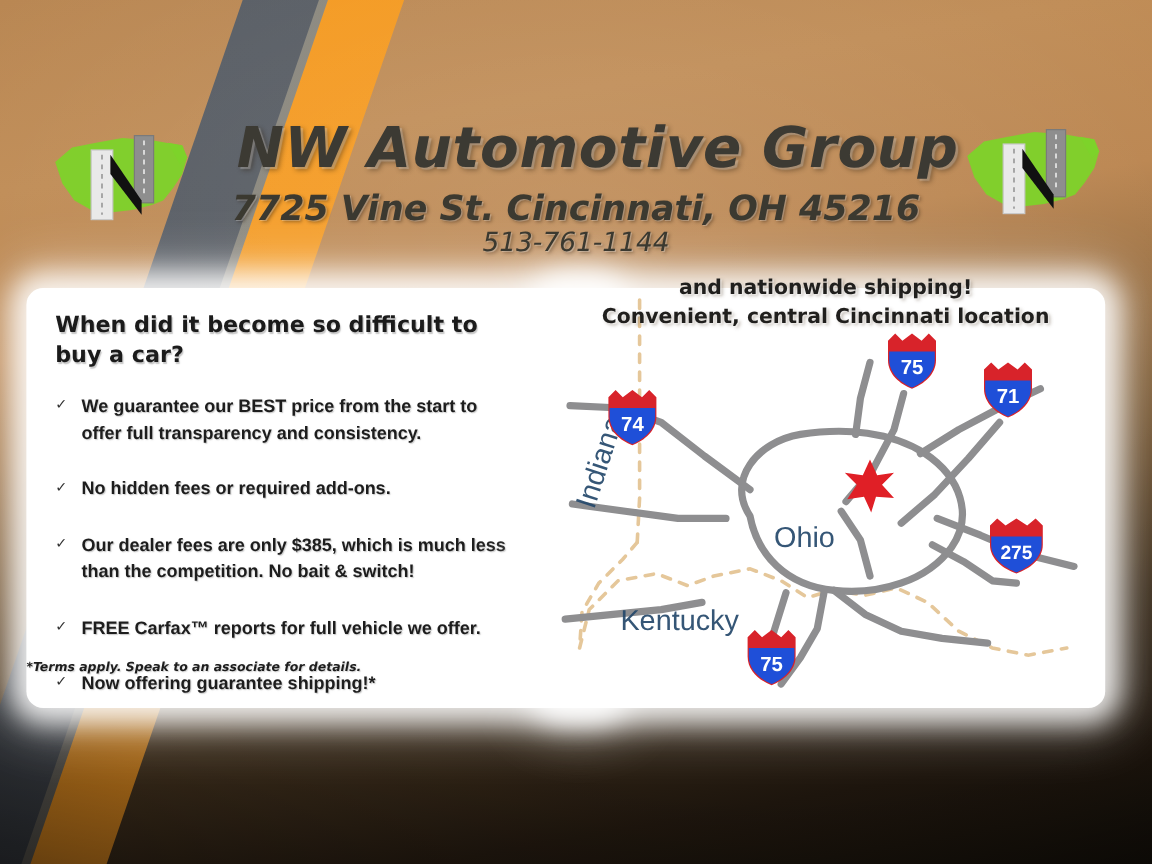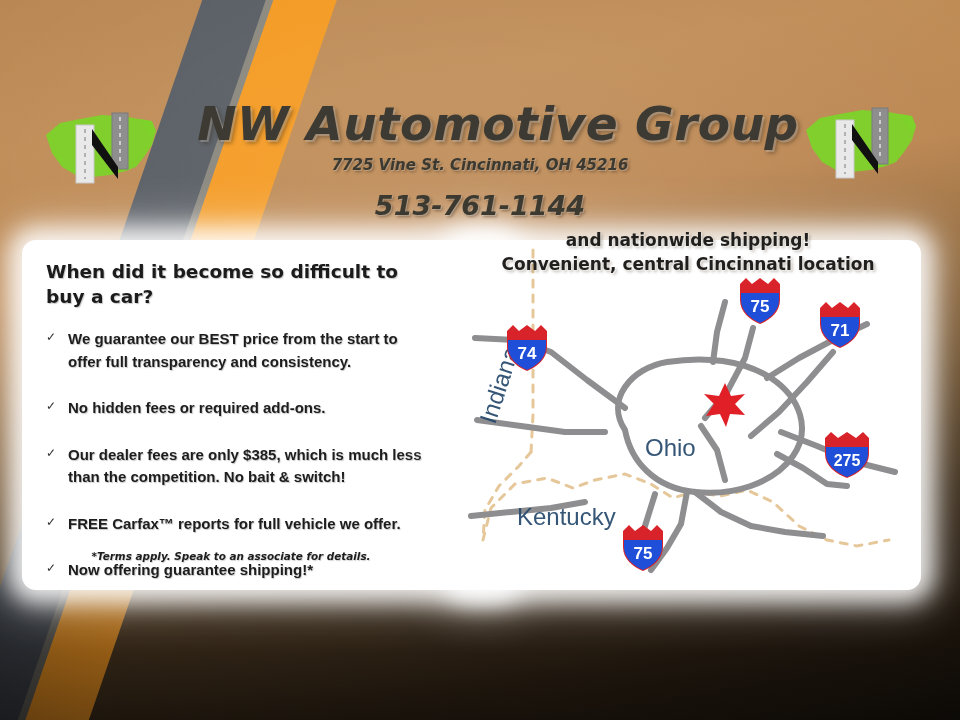--- a/index.html
+++ b/index.html
@@ -62,36 +62,36 @@
     font-style: italic;
     letter-spacing: 0.5px;
     color: #3c3a33;
     text-shadow: 2px 2px 1px rgba(255,255,255,0.28), 3px 3px 4px rgba(40,26,12,0.45);
     line-height: 1.04;
     white-space: nowrap;
     padding-left: 36px;
   }
   .company-addr {
     font-family: "DejaVu Sans", sans-serif;
-    font-size: 15px;
+    font-size: 29px;
     font-weight: bold;
     font-style: italic;
     color: #3b3930;
     text-shadow: 1px 1px 0 rgba(255,255,255,0.26), 2px 2px 3px rgba(40,26,12,0.40);
     margin-top: 7px;
     white-space: nowrap;
   }
   .company-phone {
     font-family: "DejaVu Sans", sans-serif;
-    font-size: 27px;
-    font-weight: bold;
+    font-size: 22px;
+    font-weight: normal;
     font-style: italic;
     color: #3b3930;
     text-shadow: 1px 1px 0 rgba(255,255,255,0.26), 2px 2px 3px rgba(40,26,12,0.40);
-    margin-top: 16px;
+    margin-top: 0;
     white-space: nowrap;
   }
 
   
   .logo {
     position: absolute;
     width: 122px;
     height: 84px;
     z-index: 7;
   }
@@ -159,21 +159,21 @@
     font-weight: bold;
     color: #1d1d1d;
     line-height: 1.5;
     text-shadow: 0.8px 0.8px 1px rgba(160,160,160,0.6);
   }
   .terms-note {
     position: absolute;
     left: 0;
     top: 310px;
     width: 418px;
-    text-align: center;
+    text-align: left;
     font-family: "DejaVu Sans", sans-serif;
     font-size: 10.4px;
     font-weight: bold;
     font-style: italic;
     color: #1d1d1d;
     text-shadow: 0.8px 0.8px 1px rgba(170,170,170,0.55);
   }
 
   
   .map-caption {

